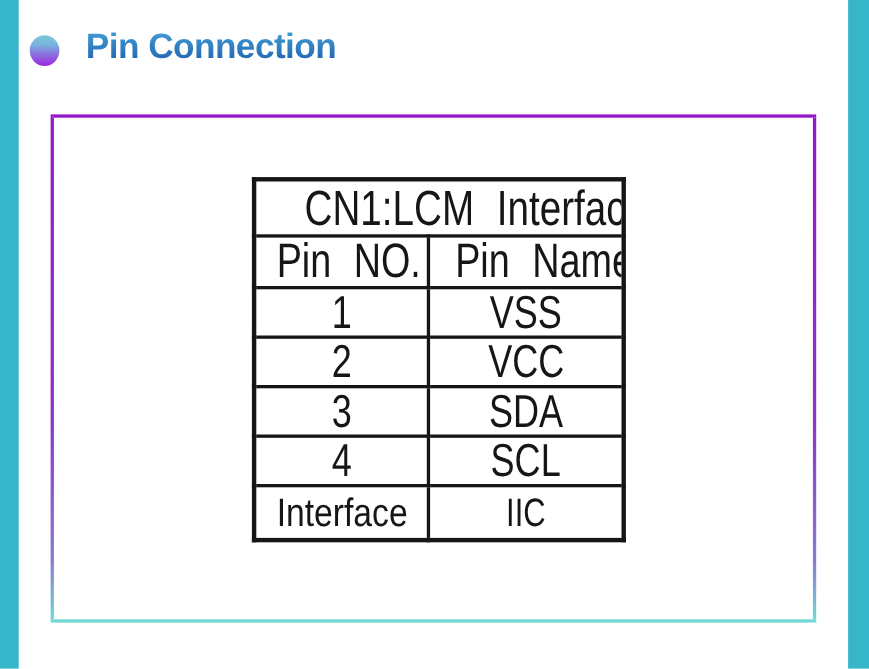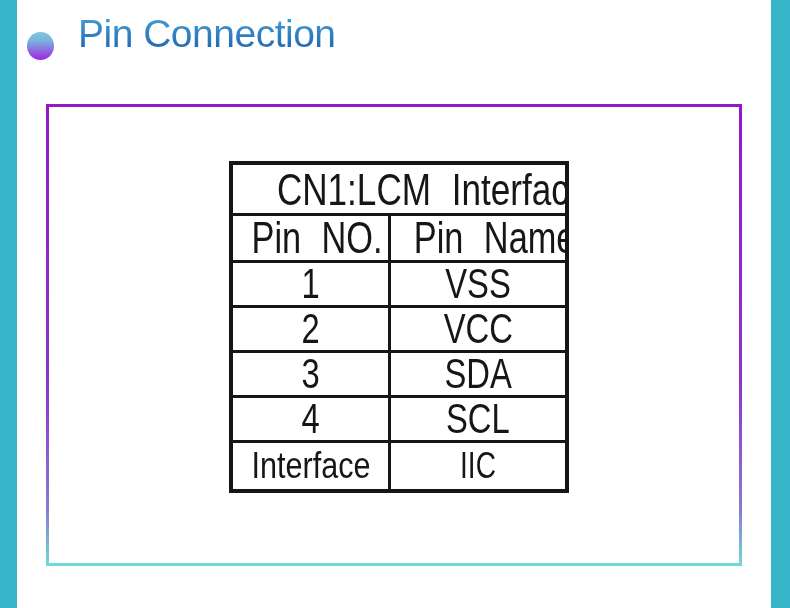--- a/index.html
+++ b/index.html
@@ -10,22 +10,22 @@
   .side-bar{position:absolute;top:0;height:608px;background:#38b6c9;}
   .side-bar.left{left:0;width:17px;}
   .side-bar.right{right:0;width:19px;}
 
   .header{position:absolute;left:0;top:0;width:790px;height:90px;}
   .bullet{
     position:absolute;left:27px;top:32px;width:27px;height:28px;border-radius:50%;
     background:linear-gradient(180deg,#7cc7d8 0%,#7ab4dd 30%,#9c2ee2 95%);
   }
   .page-title{
-    position:absolute;left:78px;top:12px;margin:0;
-    font-size:39px;font-weight:normal;letter-spacing:-0.5px;
+    position:absolute;left:78px;top:24px;margin:0;
+    font-size:32px;font-weight:bold;letter-spacing:-0.5px;
     color:#2a6ab0;white-space:nowrap;
   }
   @supports ((-webkit-background-clip:text) or (background-clip:text)){
     .page-title{
       background:linear-gradient(180deg,#47a4d9 0%,#2f7dc0 55%,#1d5ca9 100%);
       -webkit-background-clip:text;background-clip:text;
       -webkit-text-fill-color:transparent;color:transparent;
     }
   }
 

